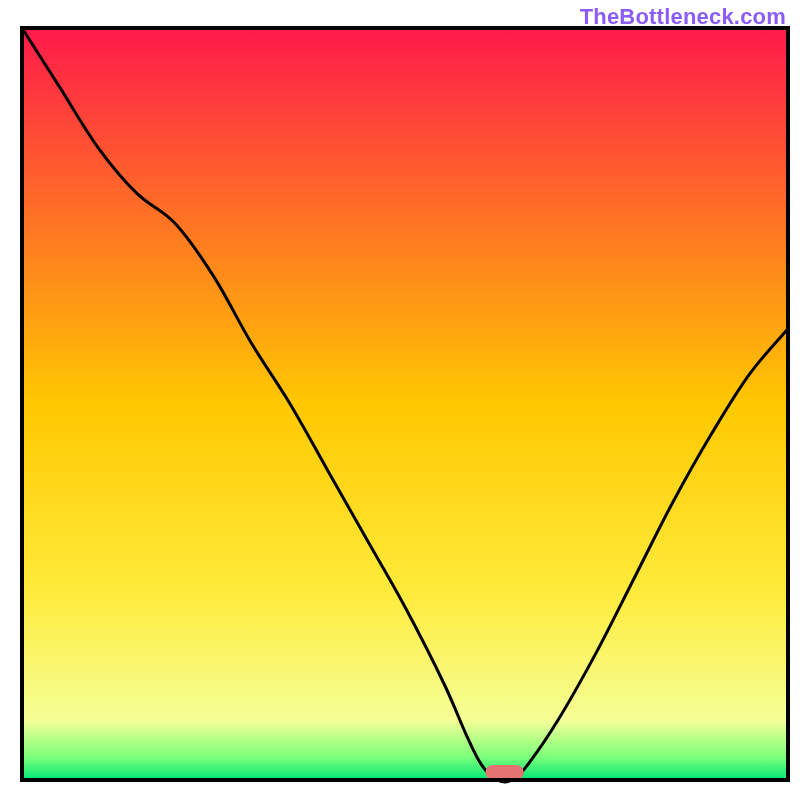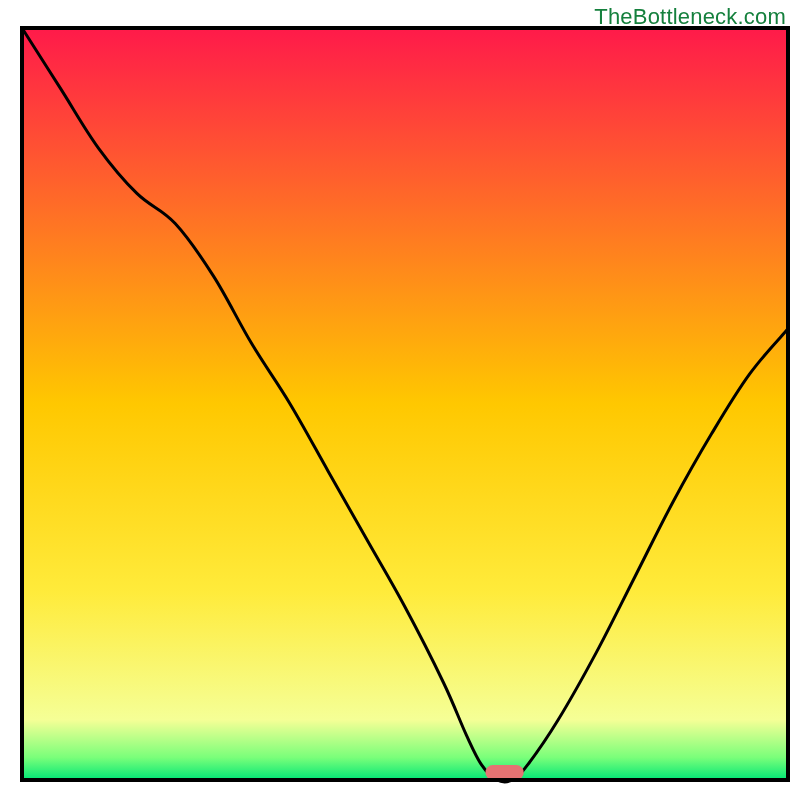--- a/index.html
+++ b/index.html
@@ -13,22 +13,22 @@
   .chart-container {
     position: relative;
     width: 800px;
     height: 800px;
   }
   .watermark {
     position: absolute;
     top: 4px;
     right: 14px;
     font-size: 22px;
-    font-weight: 400;
-    color: #15803d;
+    font-weight: 700;
+    color: #8b5cf6;
     z-index: 50;
     letter-spacing: 0.2px;
   }
   svg.plot {
     position: absolute;
     top: 0;
     left: 0;
     width: 800px;
     height: 800px;
   }

